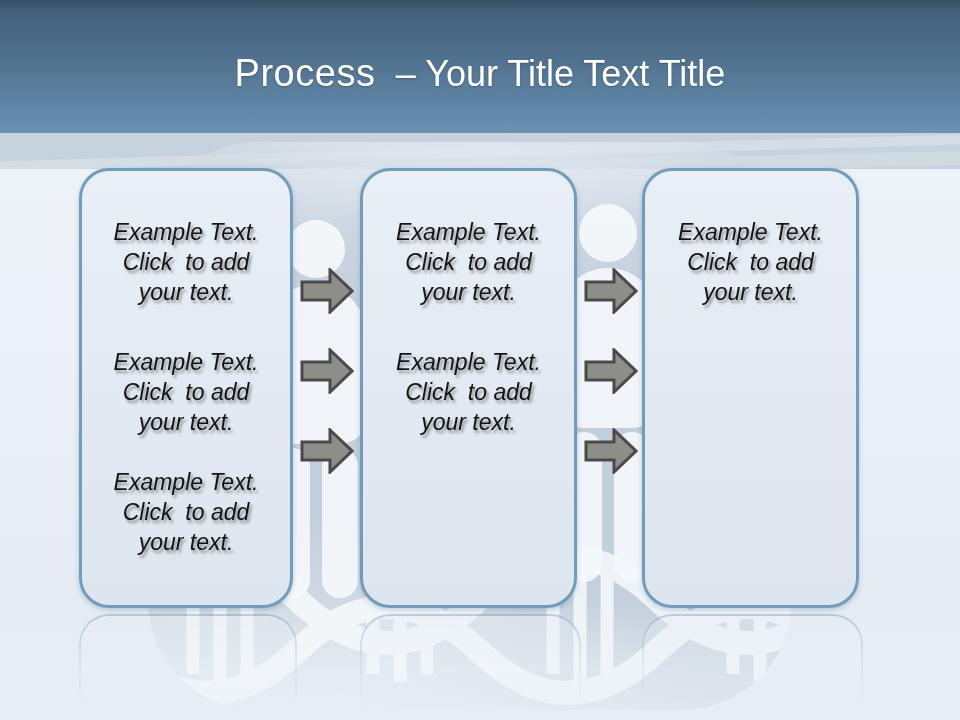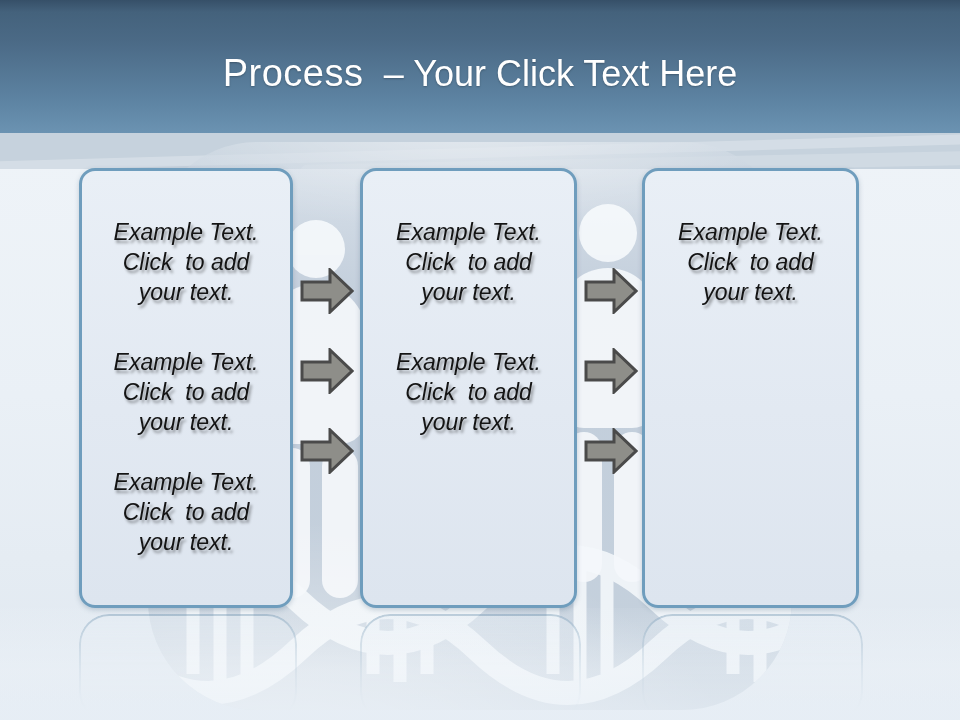--- a/index.html
+++ b/index.html
@@ -46,21 +46,21 @@
     border:2px solid rgba(100,140,170,0.55);
     background:linear-gradient(180deg,rgba(228,236,244,0.6),rgba(228,236,244,0.05));
     -webkit-mask-image:linear-gradient(180deg,rgba(0,0,0,0.75),transparent 90%);
     mask-image:linear-gradient(180deg,rgba(0,0,0,0.75),transparent 90%);
   }
   .refl1{left:79px;width:214px;} .refl2{left:360px;width:217px;} .refl3{left:642px;width:217px;}
   .floor{position:absolute;left:0;top:608px;width:960px;height:112px;z-index:2;pointer-events:none;
     background:linear-gradient(180deg,rgba(241,246,250,0.05) 0%,rgba(240,245,250,0.45) 55%,rgba(233,240,247,0.7) 100%);}
   
   .panel{
-    position:absolute;top:168px;height:440px;border-radius:16px;box-sizing:border-box;z-index:3;
+    position:absolute;top:168px;height:440px;border-radius:30px;box-sizing:border-box;z-index:3;
     background:linear-gradient(180deg,#e9eff6 0%,#e2e9f2 55%,#dde5ef 100%);
     border:3px solid #6f9dbd;
     box-shadow:0 2px 5px rgba(60,90,120,0.25);
   }
   .panel1{left:79px;width:214px;} .panel2{left:360px;width:217px;} .panel3{left:642px;width:217px;}
   .tblock{
     position:absolute;left:6px;right:6px;text-align:center;
     font-style:italic;font-size:23px;line-height:30px;color:#141414;
     white-space:pre-wrap;text-shadow:2px 3px 3px rgba(0,0,0,0.38);cursor:text;
   }
@@ -71,21 +71,21 @@
   .r1{top:268px;} .r2{top:348px;} .r3{top:428px;}
 </style>
 </head>
 <body>
 
 <div class="slide">
 
   <div class="header">
     <div class="title">
       <span class="bold">Process</span>
-      <span class="rest">– Your Click Text Here</span>
+      <span class="rest">– Your Title Text Title</span>
     </div>
   </div>
 
   <div class="band">
     <div class="swoosh s1"></div>
     <div class="swoosh s2"></div>
   </div>
 
   <div class="watermark">
     <div class="wm-sheen"></div>

